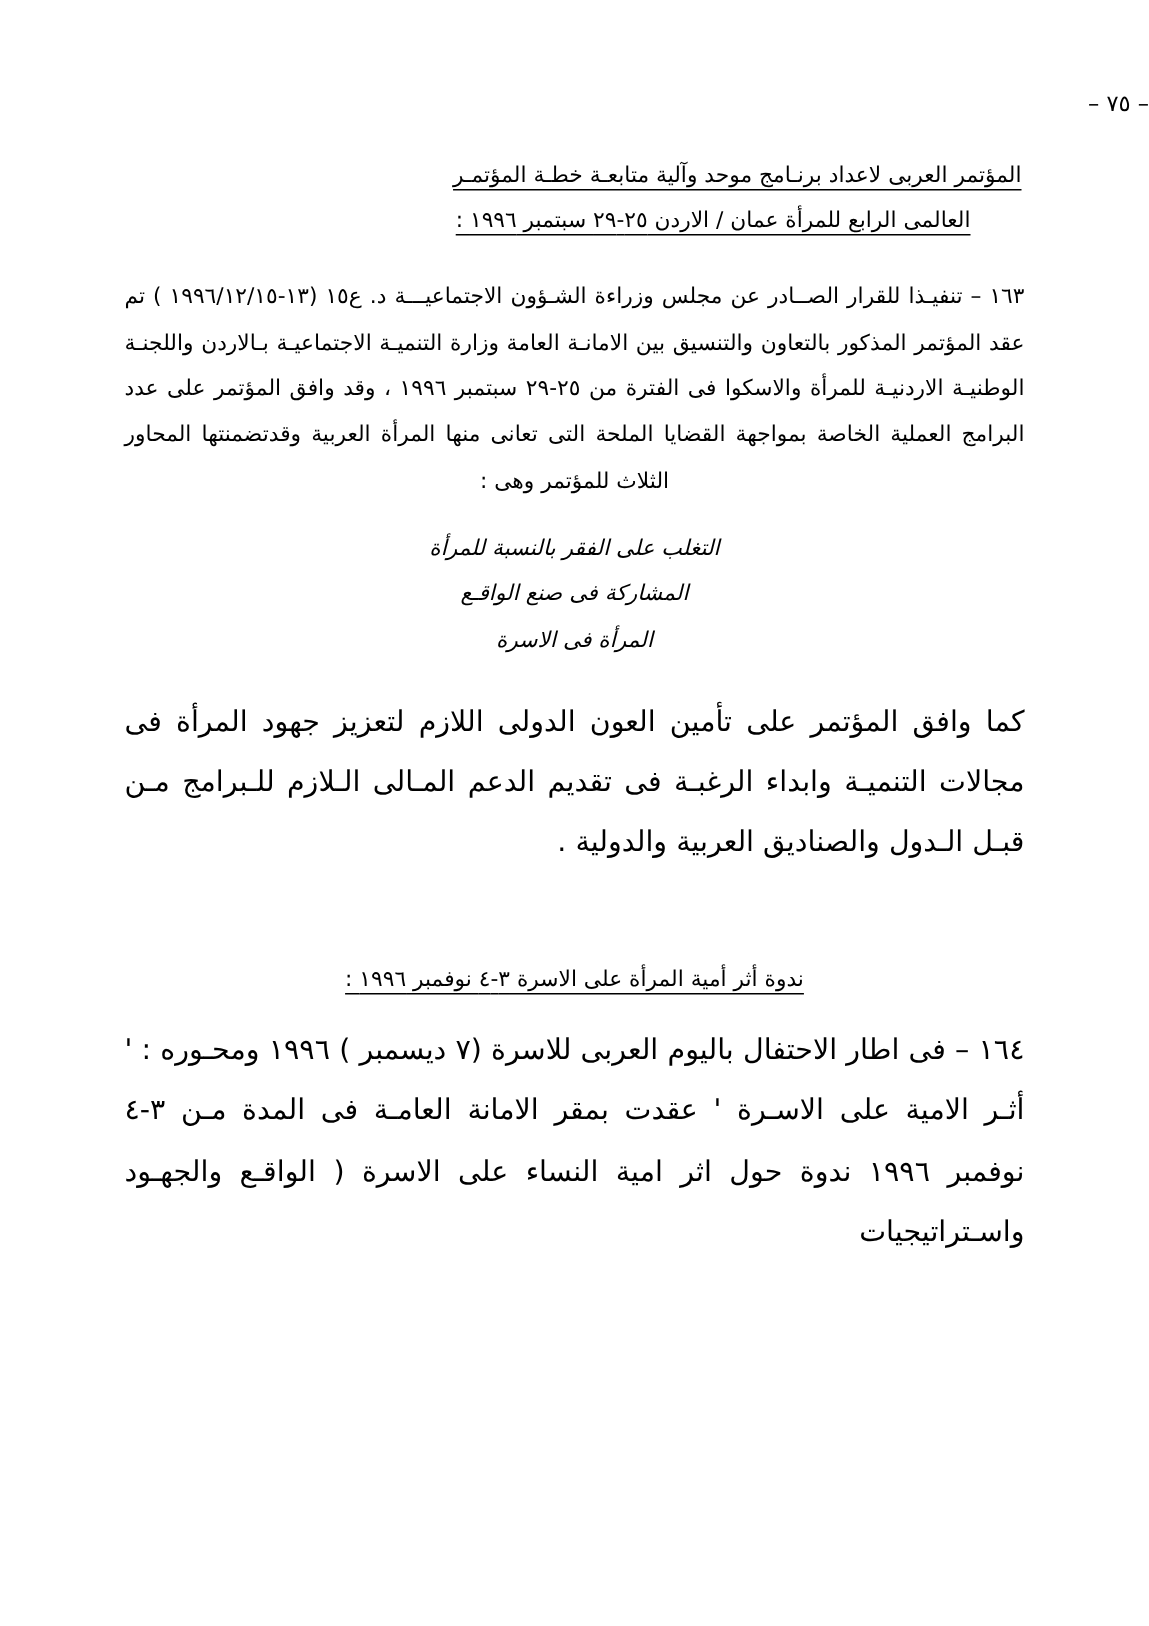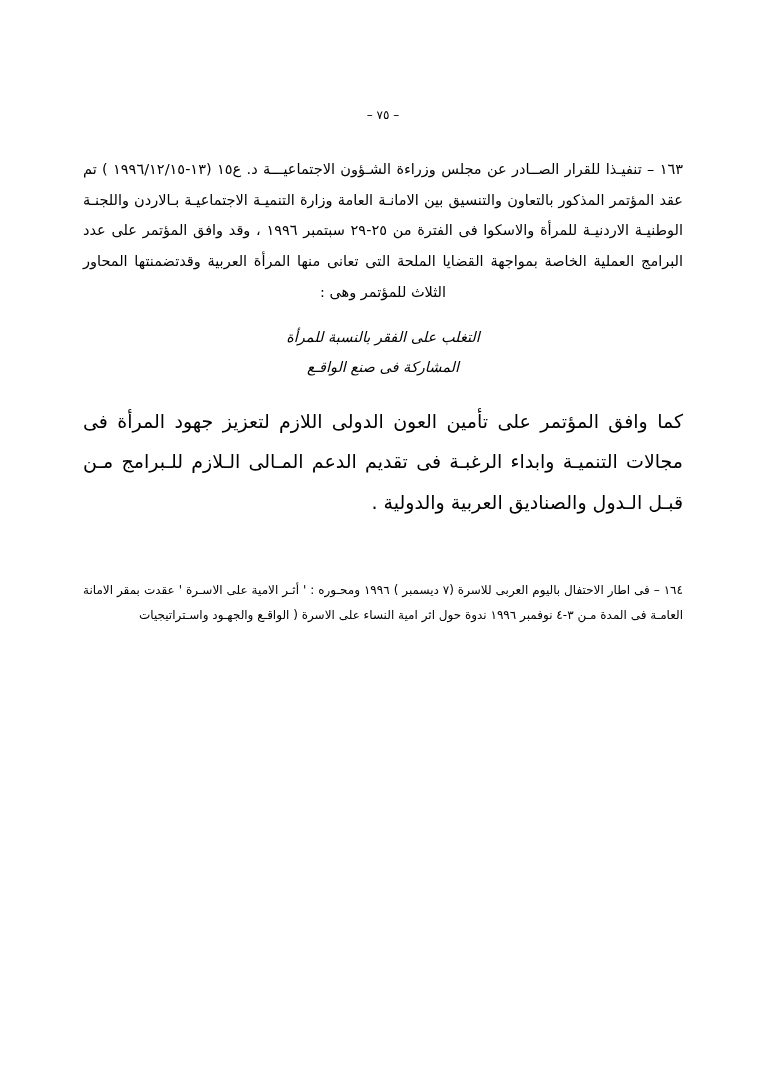--- a/index.html
+++ b/index.html
@@ -16,23 +16,23 @@
     overflow: hidden;
   }
   .page {
     position: relative;
     width: 766px;
     height: 1084px;
     box-sizing: border-box;
     padding: 0;
   }
   .page-number {
-    text-align: center;
-    font-size: 12px;
-    margin-top: 108px;
+    text-align: right;
+    font-size: 15px;
+    margin-top: 60px;
     letter-spacing: 1px;
   }
   .content {
     margin: 0 auto;
     width: 600px;
     direction: rtl;
     text-align: right;
   }
   .heading-block {
     margin-top: 24px;
@@ -52,21 +52,21 @@
     margin-right: 36px;
   }
   .para {
     font-size: 14.5px;
     line-height: 2.12;
     text-align: justify;
     text-align-last: right;
     margin-top: 14px;
   }
   .para.first {
-    margin-top: 32px;
+    margin-top: 20px;
   }
   .para.tail-center {
     text-align-last: center;
   }
   .list-center {
     margin-top: 14px;
     font-size: 14.5px;
     line-height: 2.12;
     text-align: center;
     font-style: italic;
@@ -88,44 +88,52 @@
     text-align: center;
     font-size: 14.5px;
     text-decoration: underline;
     text-underline-offset: 5px;
     line-height: 2.1;
   }
   .subheading span {
     white-space: nowrap;
   }
   .para3 {
-    font-size: 12px;
+    font-size: 19px;
     line-height: 2.12;
     text-align: justify;
     text-align-last: right;
     margin-top: 12px;
   }
 </style>
 </head>
 <body>
 
 <div class="page">
 
   <div class="page-number">– ٧٥ –</div>
 
   <div class="content">
 
+    <div class="heading-block">
+      <span class="heading-line l1">المؤتمر العربى  لاعداد برنـامج موحد وآلية متابعـة خطـة المؤتمـر</span>
+      <span class="heading-line l2">العالمى الرابع للمرأة عمان / الاردن ٢٥-٢٩ سبتمبر ١٩٩٦ :</span>
+    </div>
 
     <div class="para first tail-center">١٦٣ – تنفيـذا للقرار الصــادر عن مجلس وزراءة الشـؤون الاجتماعيـــة د. ع١٥ (١٣-١٩٩٦/١٢/١٥ ) تم عقد المؤتمر المذكور بالتعاون  والتنسيق بين الامانـة العامة وزارة التنميـة الاجتماعيـة بـالاردن واللجنـة الوطنيـة الاردنيـة للمرأة والاسكوا فى الفترة من ٢٥-٢٩ سبتمبر ١٩٩٦ ، وقد وافق المؤتمر على عدد البرامج العملية الخاصة بمواجهة القضايا الملحة التى تعانى  منها المرأة العربية وقدتضمنتها المحاور الثلاث للمؤتمر وهى :</div>
 
     <div class="list-center">
       <div>التغلب على الفقر بالنسبة للمرأة</div>
       <div>المشاركة فى صنع الواقـع</div>
+      <div>المرأة فى الاسرة</div>
     </div>
 
     <div class="para2">كما وافق المؤتمر على تأمين العون الدولى اللازم لتعزيز جهود المرأة فى مجالات التنميـة وابداء الرغبـة فى تقديم الدعم المـالى الـلازم للـبرامج مـن قبـل الـدول والصناديق العربية والدولية .</div>
 
     <div class="section2">
+      <div class="subheading">
+        <span>ندوة أثر أمية المرأة على الاسرة ٣-٤ نوفمبر ١٩٩٦ :</span>
+      </div>
       <div class="para3">١٦٤ – فى اطار الاحتفال باليوم العربى للاسرة (٧ ديسمبر ) ١٩٩٦ ومحـوره : ' أثـر الامية على الاسـرة ' عقدت بمقر الامانة العامـة فى المدة مـن ٣-٤ نوفمبر ١٩٩٦ ندوة حول اثر امية النساء على الاسرة ( الواقـع والجهـود واسـتراتيجيات</div>
     </div>
 
   </div>
 </div>
 
 </body></html>

